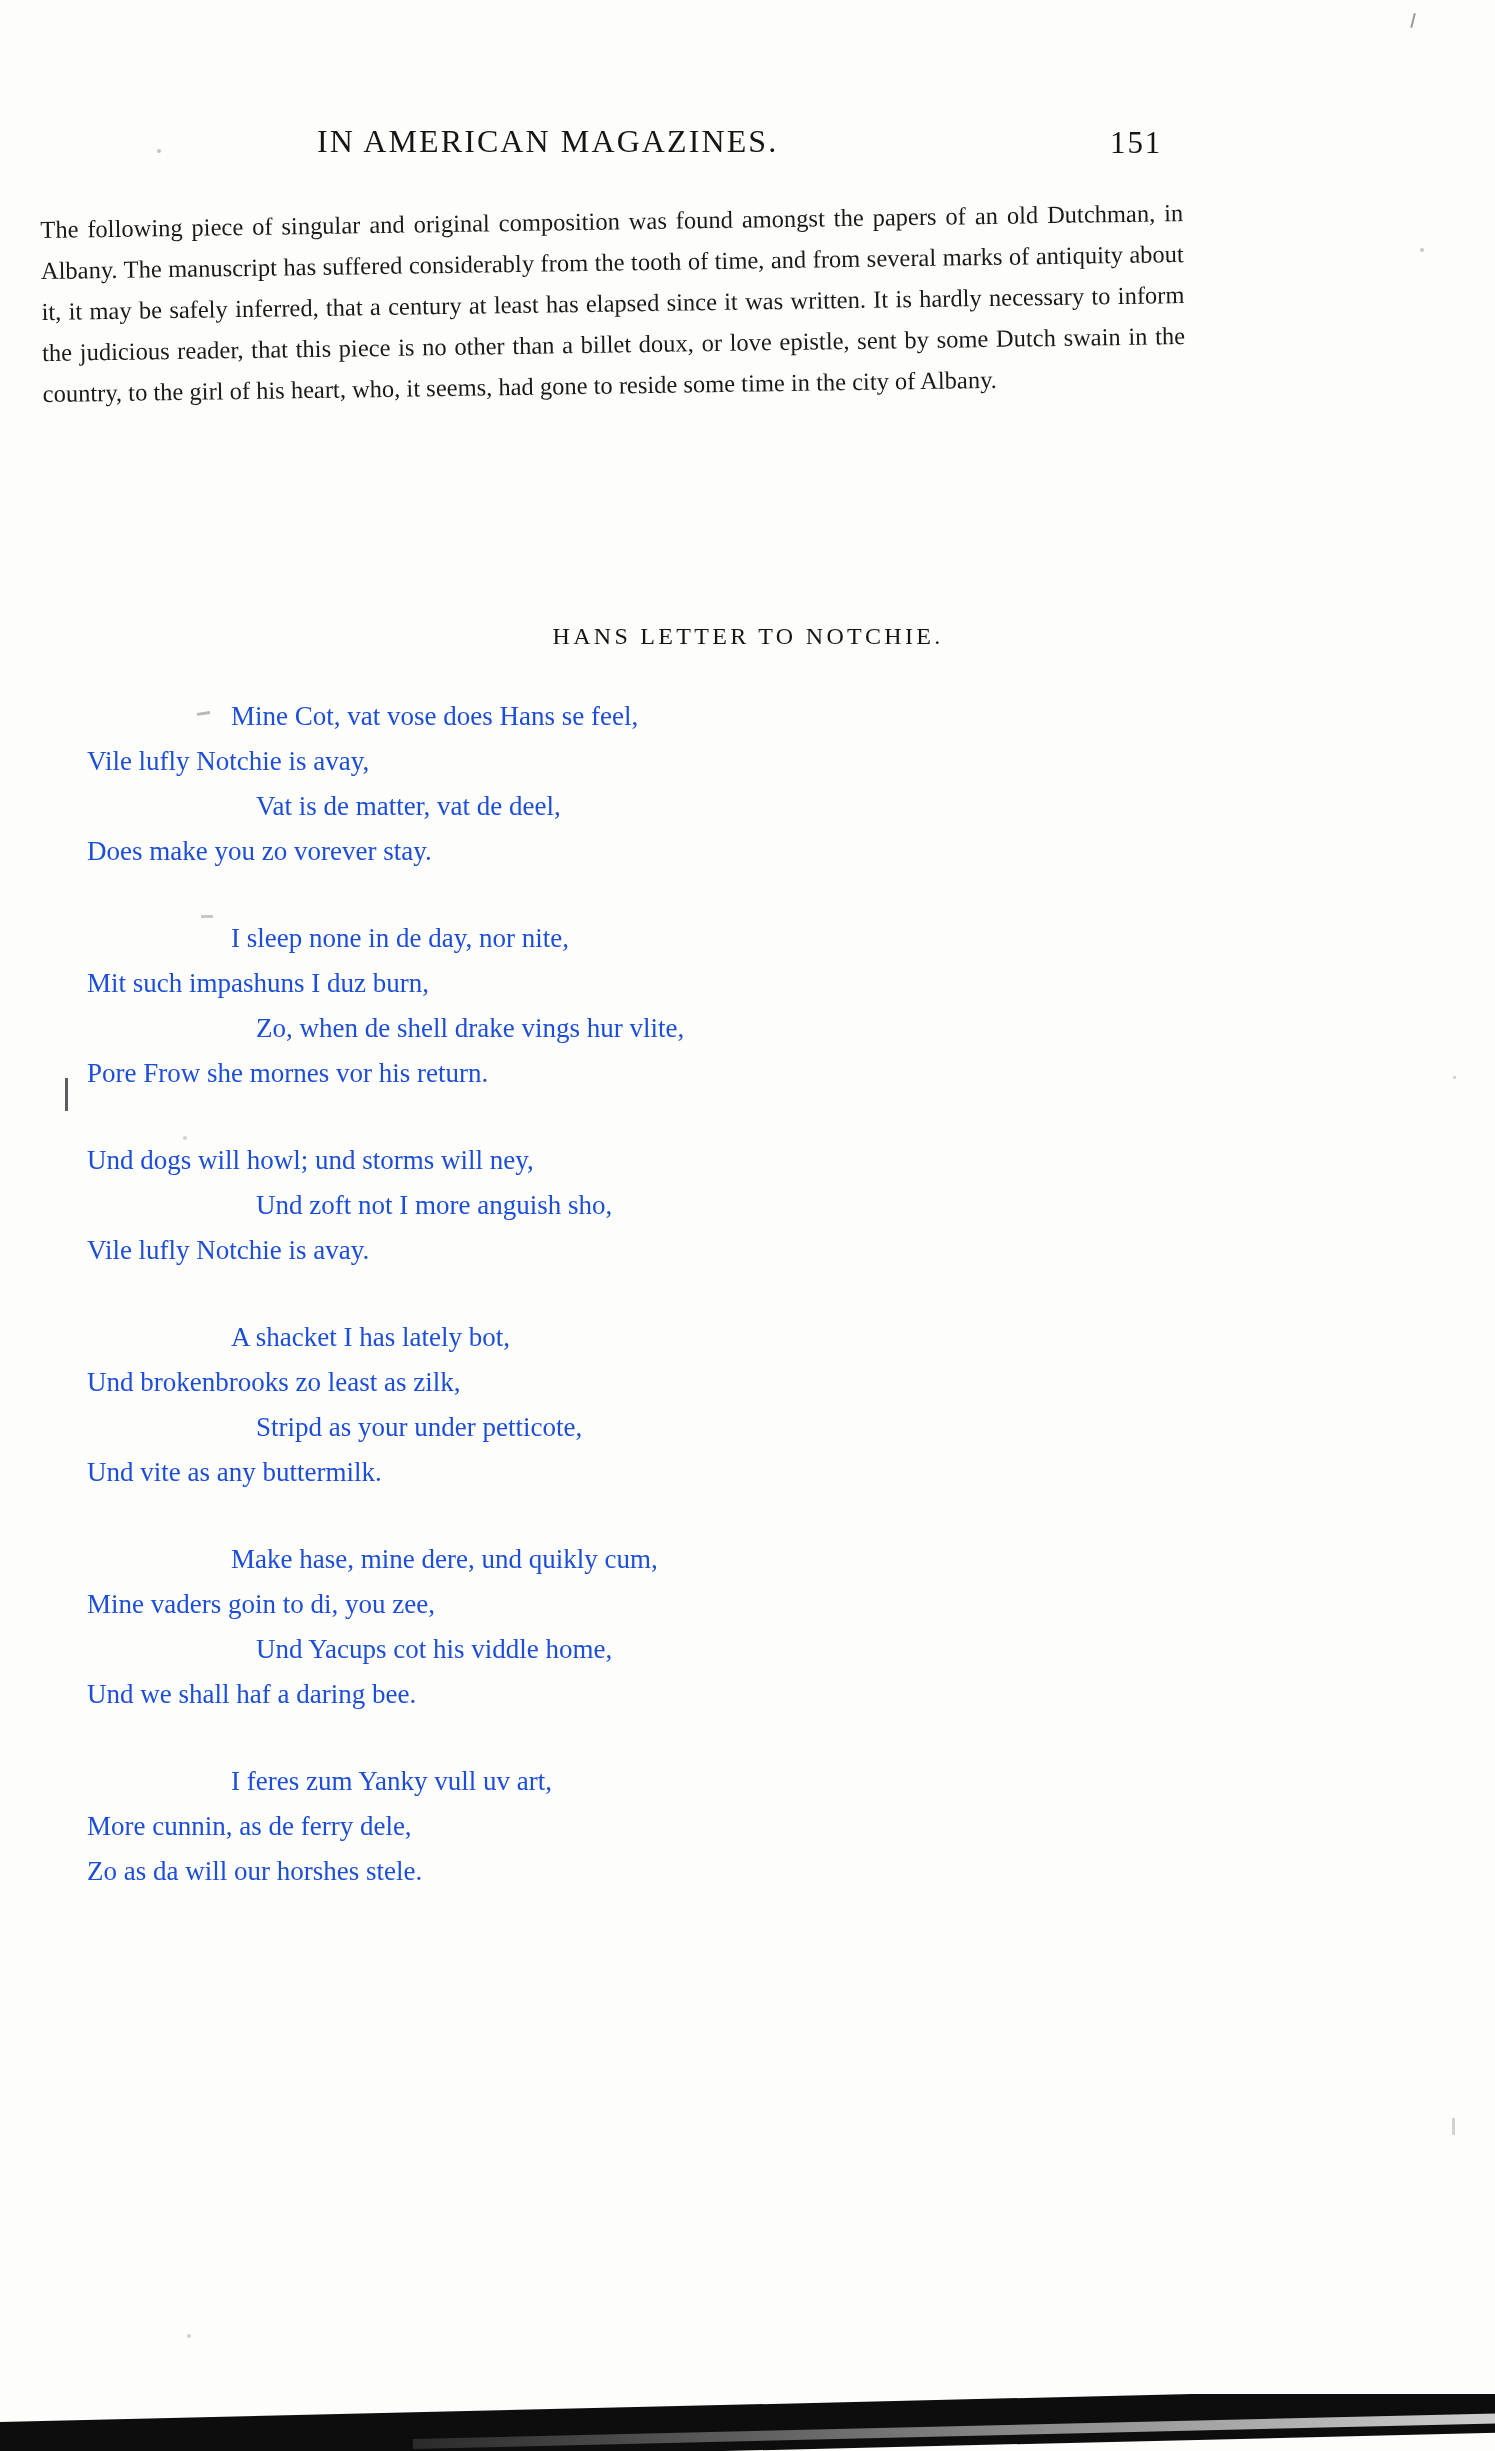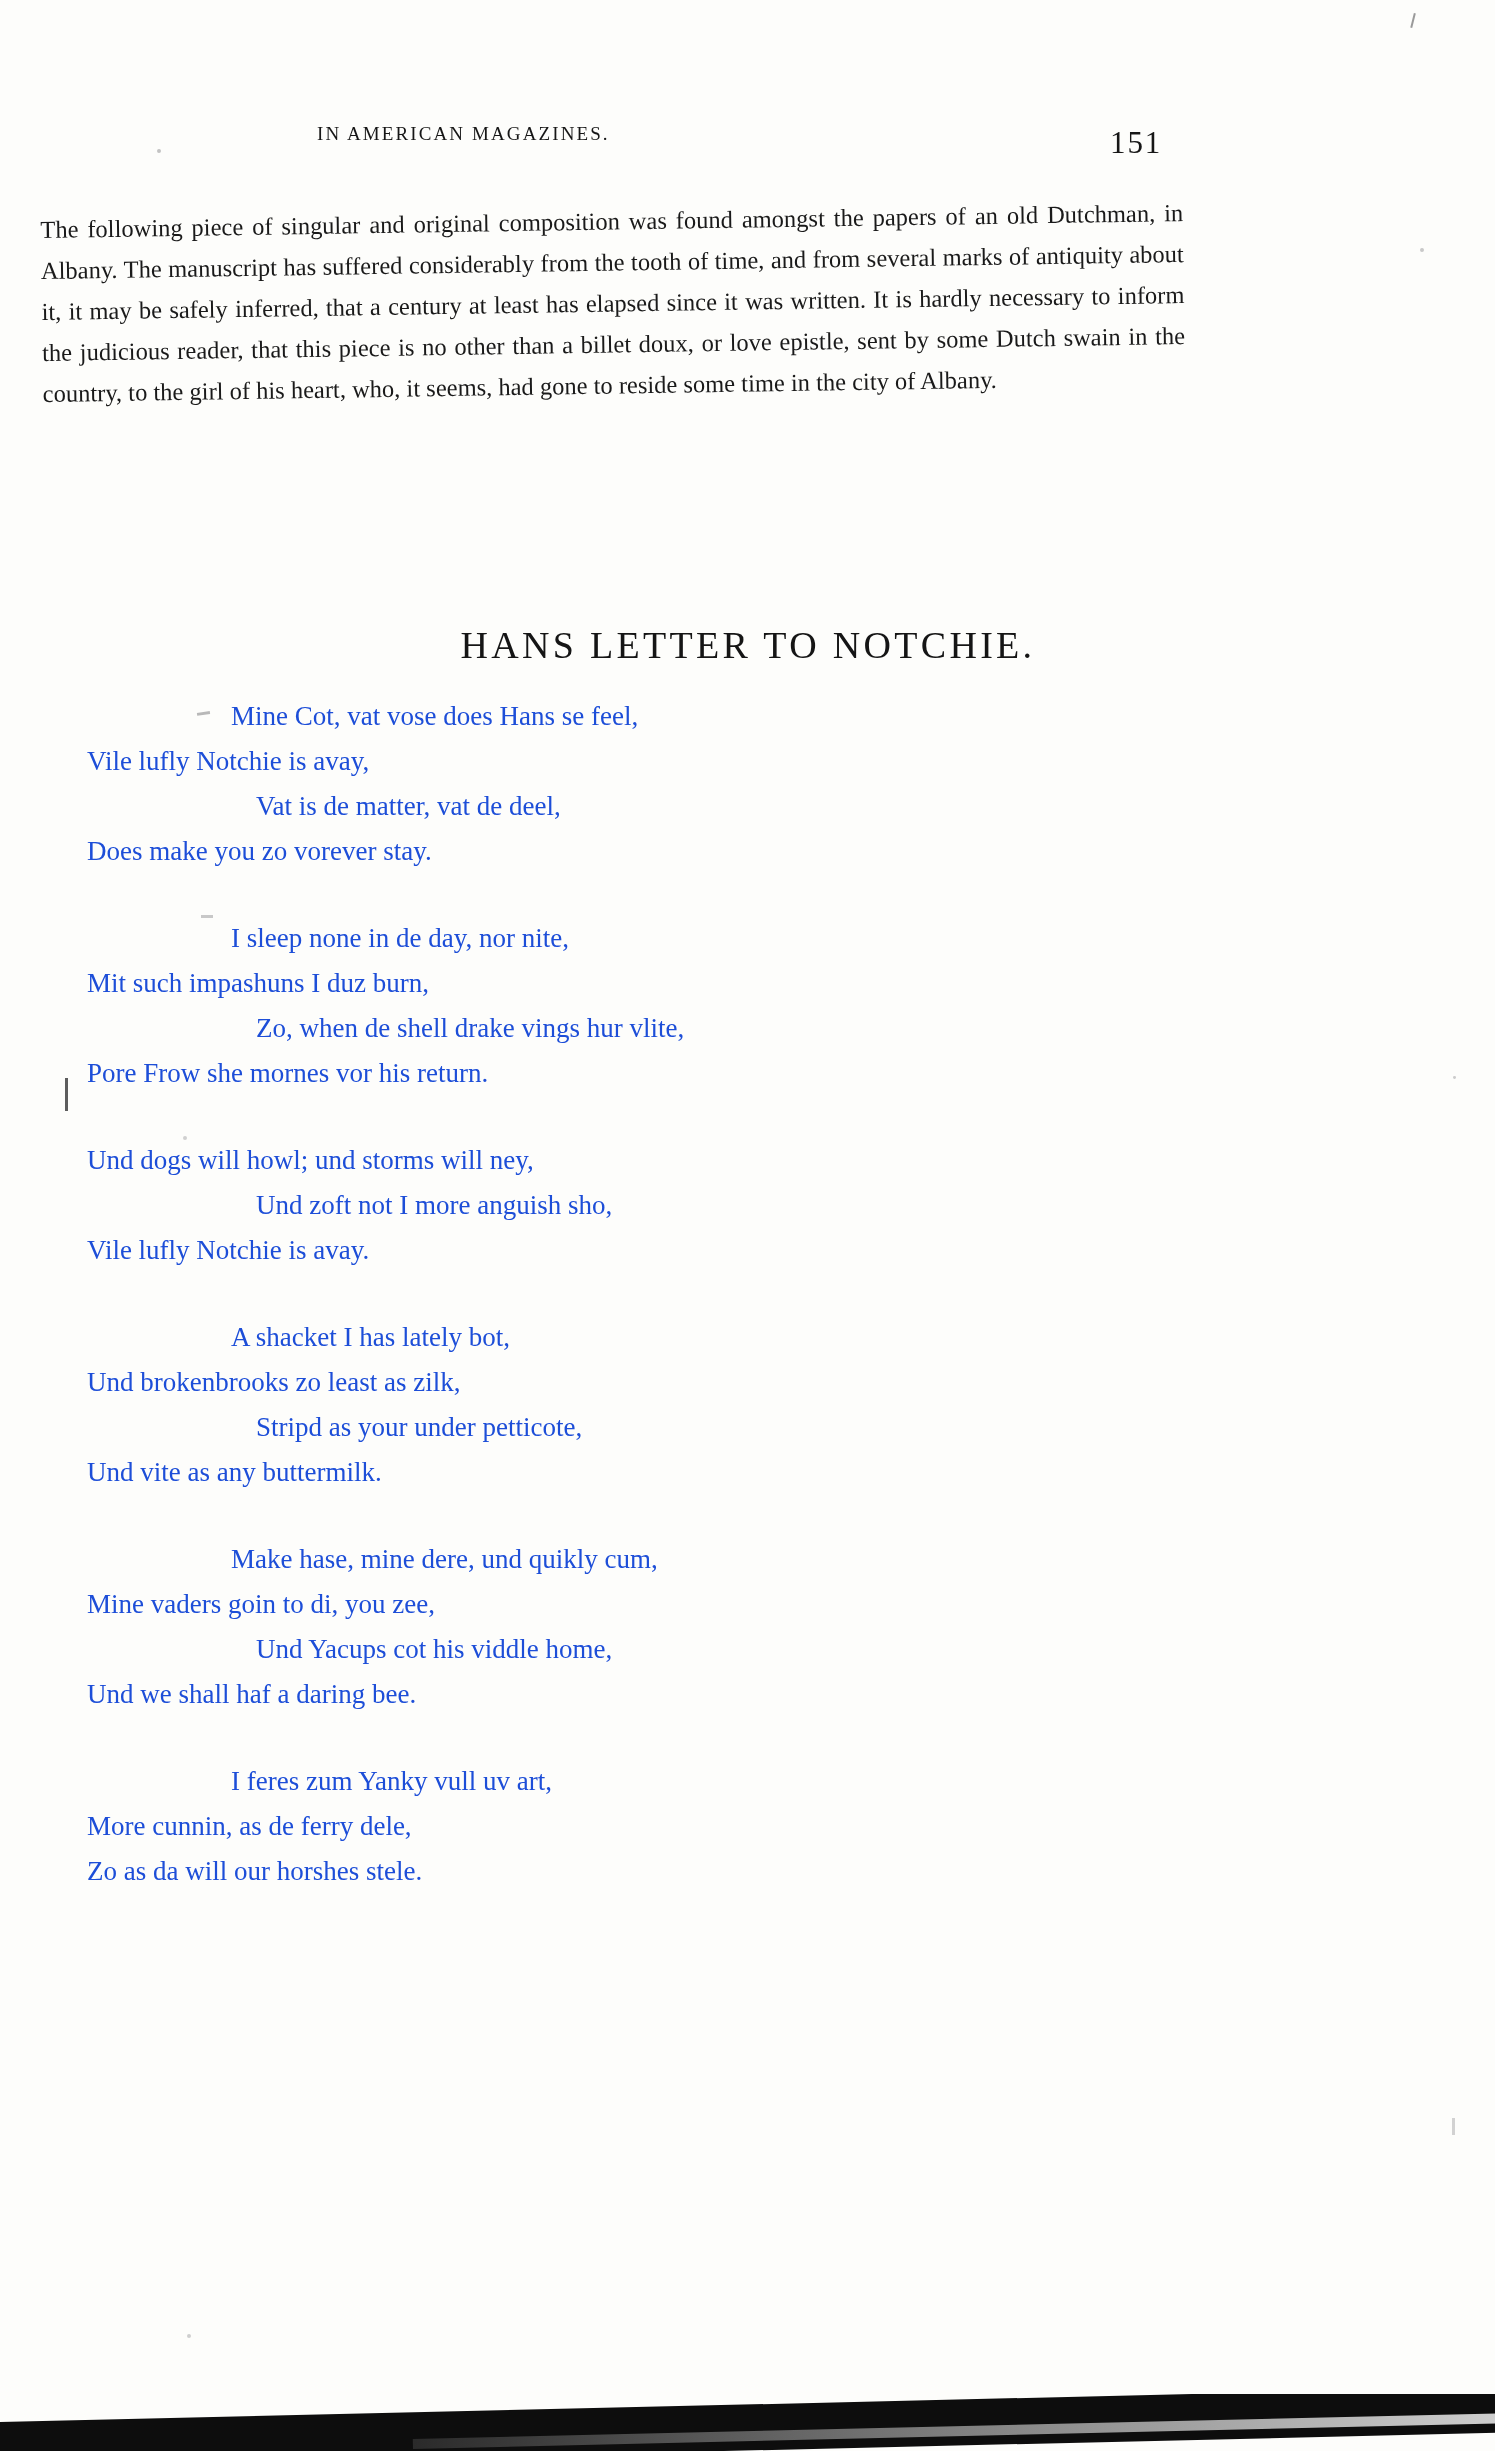--- a/index.html
+++ b/index.html
@@ -27,21 +27,21 @@
     position: absolute;
     top: 123px;
     left: 0;
     width: 1496px;
     height: 46px;
   }
   .running-head .rh-title {
     position: absolute;
     left: 317px;
     top: 0;
-    font-size: 19px;
+    font-size: 32px;
     letter-spacing: 2.1px;
     color: #161616;
     white-space: nowrap;
   }
   .running-head .rh-page {
     position: absolute;
     left: 1110px;
     top: 1.9px;
     font-size: 31px;
     letter-spacing: 1.9px;
@@ -67,21 +67,21 @@
     text-justify: inter-word;
   }
 
   
   .poem-title {
     position: absolute;
     left: 0;
     top: 623px;
     width: 1496px;
     text-align: center;
-    font-size: 38px;
+    font-size: 24px;
     letter-spacing: 3.3px;
     color: #151515;
   }
 
   
   .poem {
     position: absolute;
     left: 0;
     top: 694px;
     width: 1496px;

